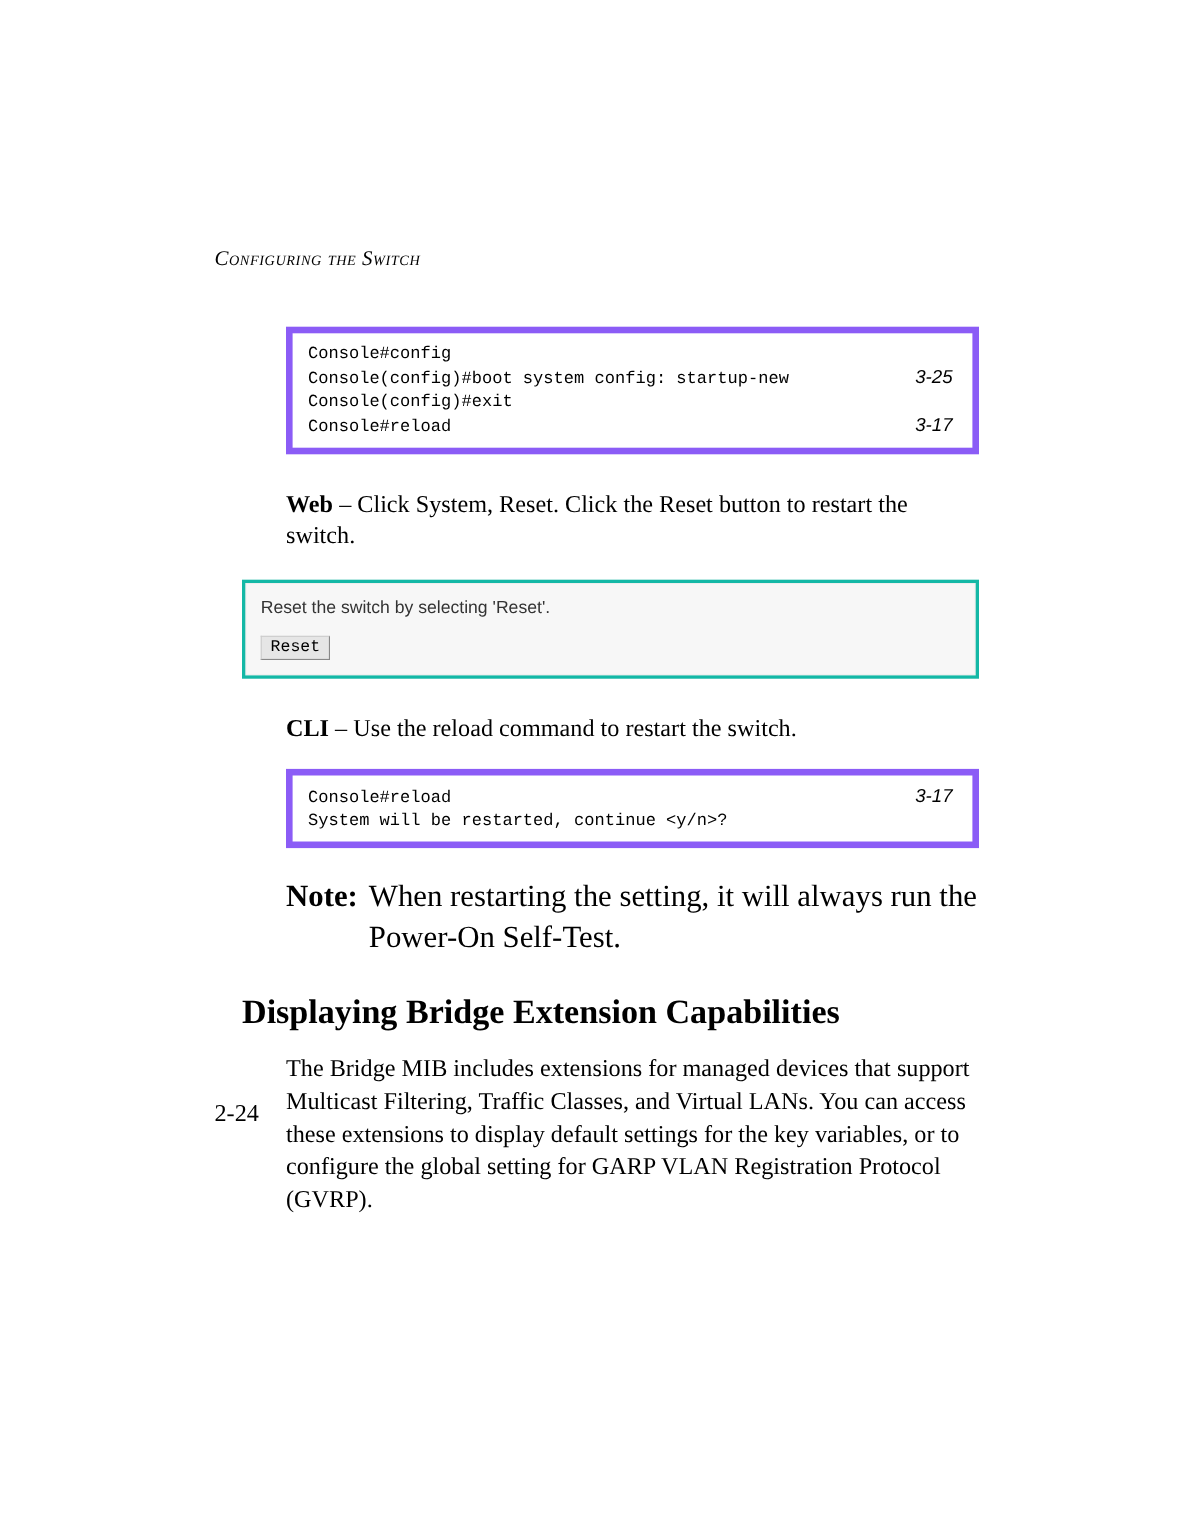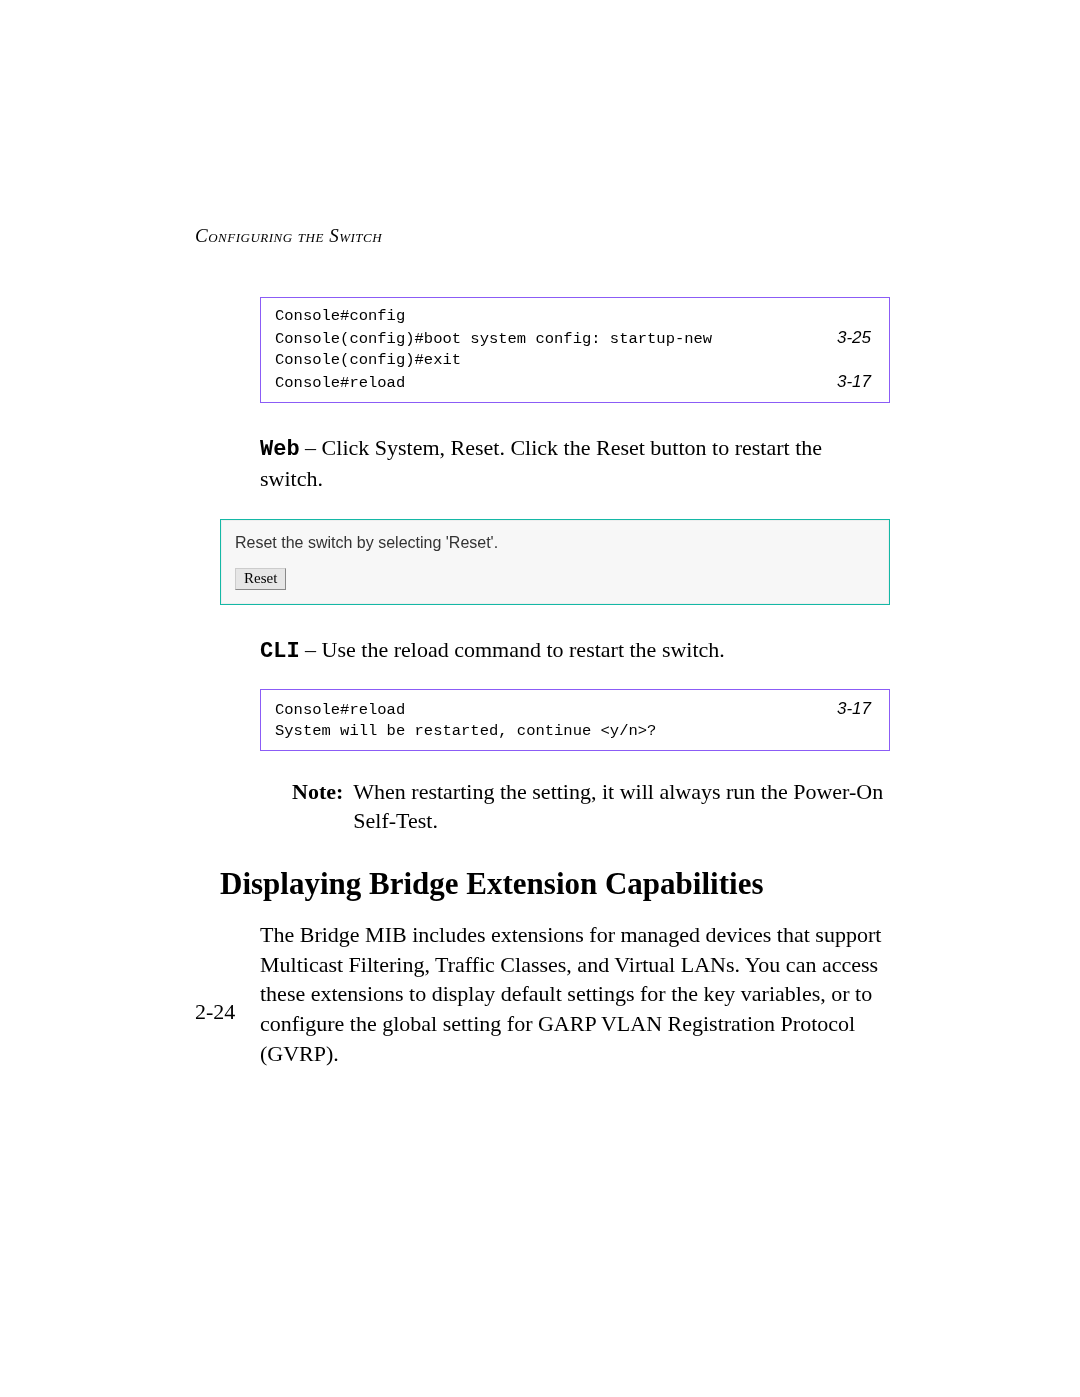--- a/index.html
+++ b/index.html
@@ -25,21 +25,21 @@
     margin-bottom: 50px;
   }
   .body-text {
     font-size: 22px;
     line-height: 1.35;
     margin-left: 65px;
     margin-bottom: 22px;
   }
   .code-block {
     margin-left: 65px;
-    border: 1px solid #8b5cf6;
+    border: 6px solid #8b5cf6;
     padding: 8px 14px 8px 14px;
     font-family: "Courier New", Courier, monospace;
     font-size: 15.5px;
     line-height: 1.35;
     position: relative;
     margin-bottom: 30px;
   }
   .code-line {
     display: flex;
     justify-content: space-between;
@@ -51,61 +51,61 @@
     font-size: 17px;
     padding-right: 4px;
   }
   h2.section {
     font-family: Garamond, "Times New Roman", serif;
     font-weight: bold;
     font-size: 31px;
     margin: 20px 0 18px 25px;
   }
   .web-panel {
-    border: 1px solid #14b8a6;
+    border: 3px solid #14b8a6;
     background: #f7f7f7;
     padding: 14px 14px 14px 14px;
     margin: 25px 0 30px 25px;
     font-family: Arial, Helvetica, sans-serif;
     font-size: 16px;
     color: #333;
     box-shadow: inset 0 0 0 1px #eee;
   }
   .web-panel-text {
     margin-bottom: 16px;
   }
   .reset-btn {
-    font-family: Liberation Serif, serif;
+    font-family: Liberation Mono, monospace;
     font-size: 15px;
     padding: 1px 8px 2px 8px;
     background: #e6e6e6;
     border: 1px solid #888;
     border-top-color: #ccc;
     border-left-color: #ccc;
     cursor: pointer;
   }
   .note-row {
     display: flex;
-    margin-left: 97px;
-    font-size: 22px;
+    margin-left: 65px;
+    font-size: 28px;
     line-height: 1.35;
     margin-bottom: 30px;
   }
   .note-label {
     font-weight: bold;
     white-space: nowrap;
     margin-right: 10px;
   }
   .page-number {
     position: absolute;
     left: 195px;
     bottom: 320px;
     font-size: 22px;
   }
-  .bold { font-weight: bold; font-family: Liberation Mono, monospace; }
+  .bold { font-weight: bold; }
 </style>
 </head>
 <body>
 
 <div class="page">
 
   <div class="running-header">Configuring the Switch</div>
 
 
   <div class="code-block">

